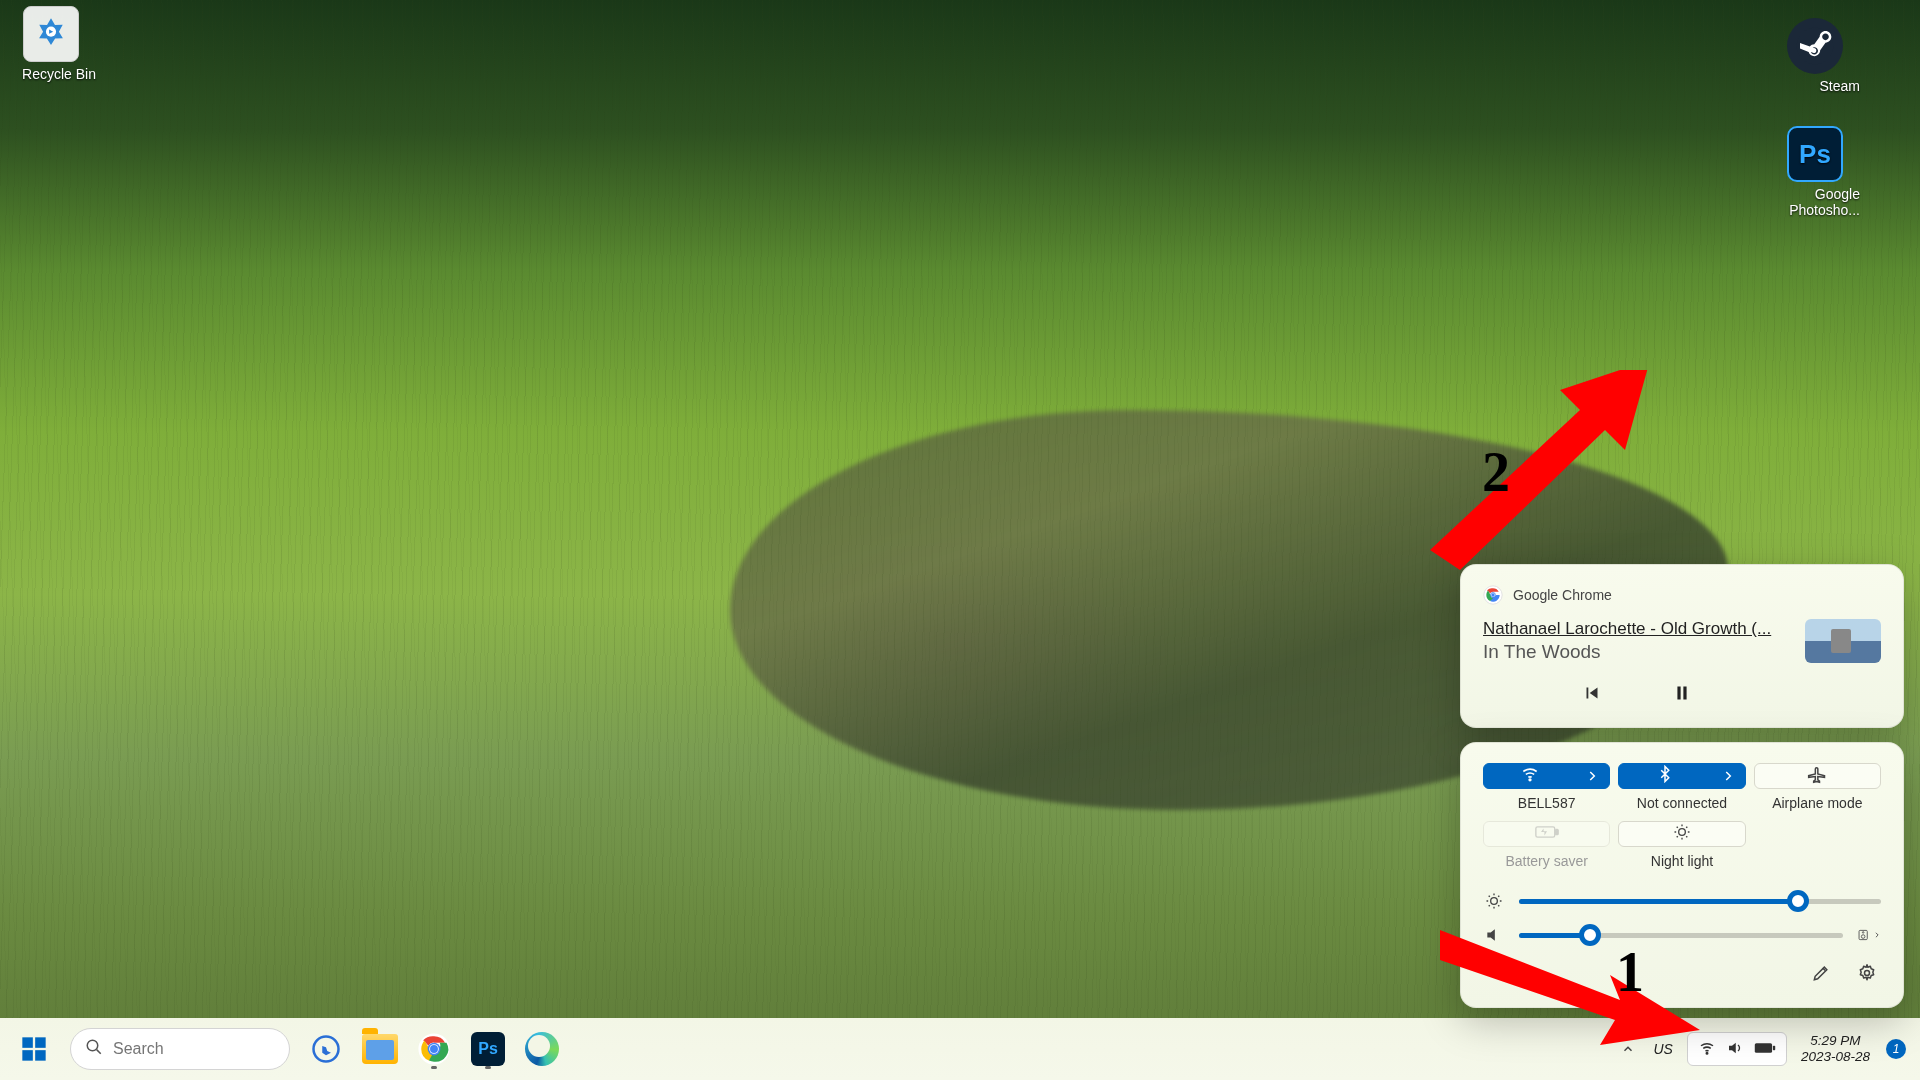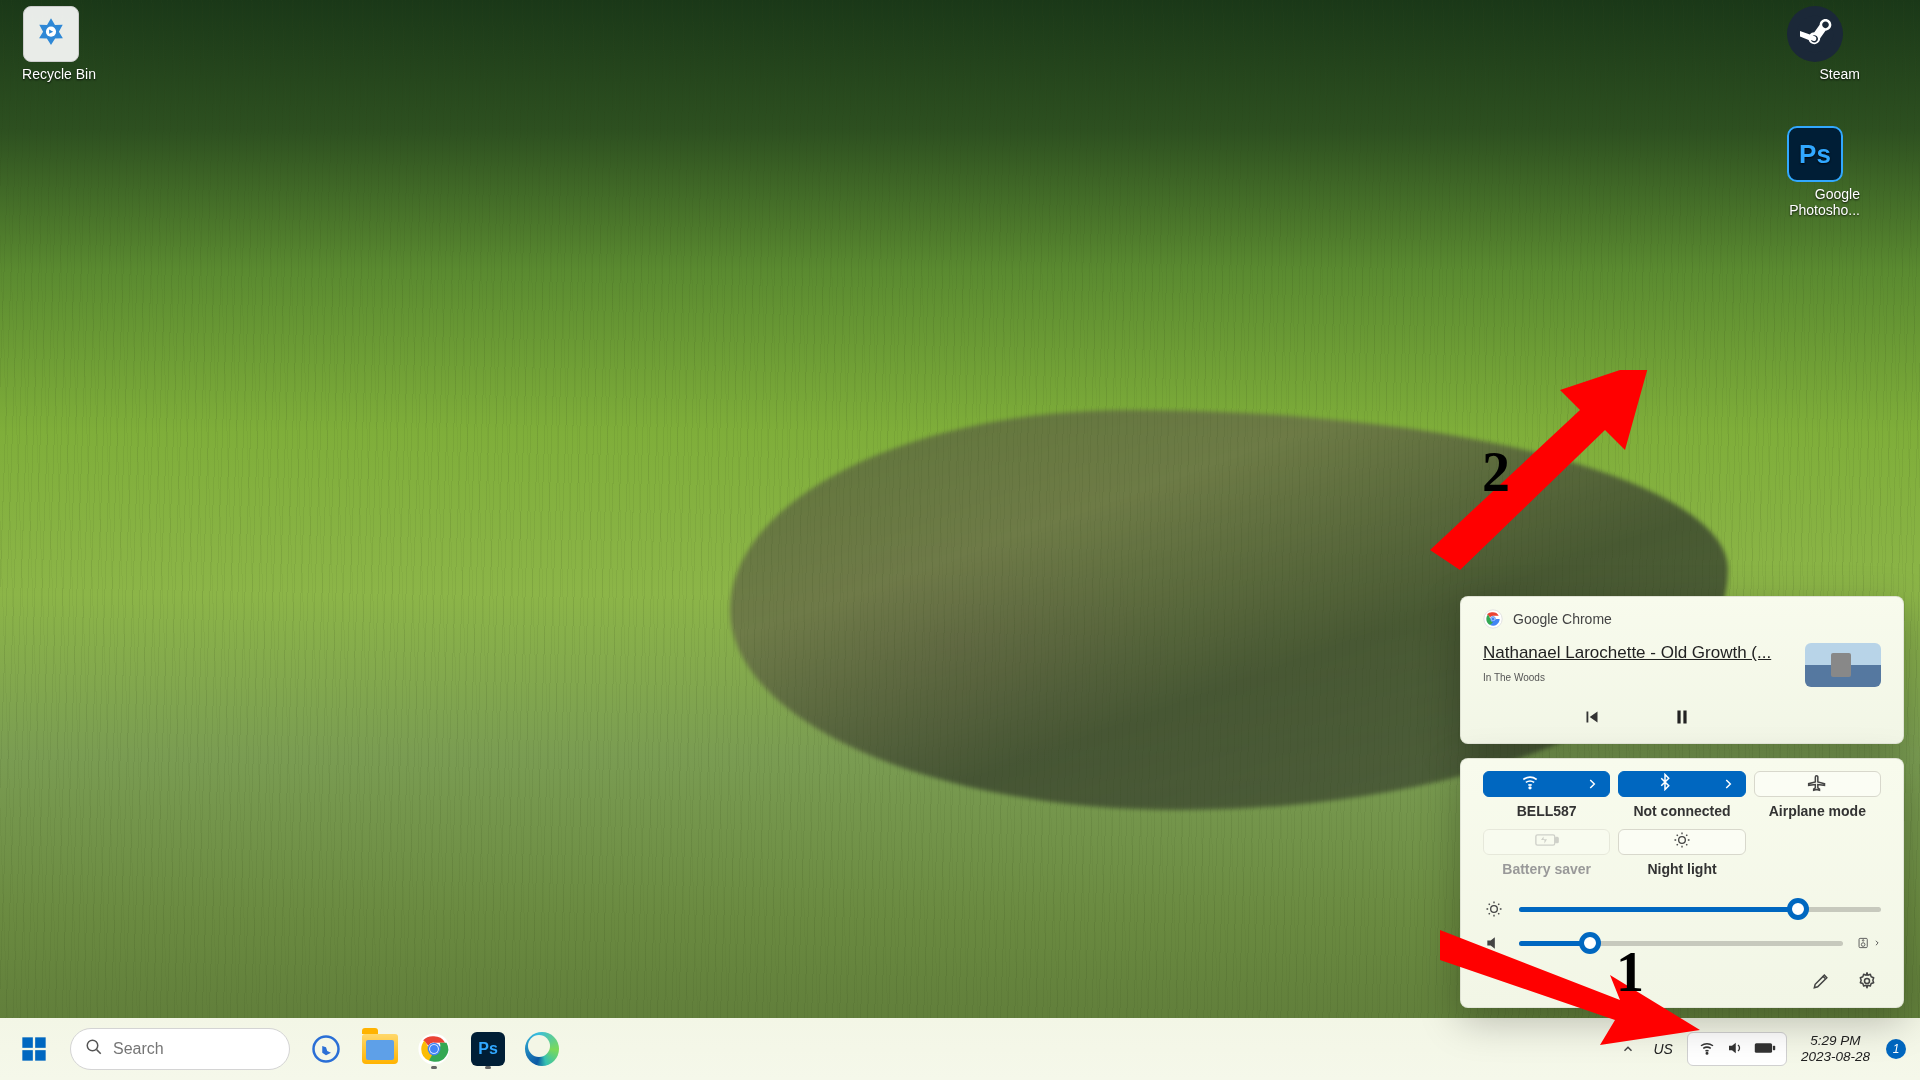--- a/index.html
+++ b/index.html
@@ -87,44 +87,44 @@
 
 
 #qpanel{
   position:absolute; right:16px; bottom:72px; width:444px;
   display:flex; flex-direction:column; gap:14px;
   z-index:20;
 }
 .panel-card{
   background:linear-gradient(180deg,#f8fbed,#f2f6e6);
   border:1px solid rgba(0,0,0,0.08);
-  border-radius:8px;
+  border-radius:16px;
   box-shadow:0 12px 40px rgba(0,0,0,0.25);
-  padding:12px 22px;
+  padding:20px 22px;
 }
 .media-head{display:flex;align-items:center;gap:10px;color:#444;font-size:14px;margin-bottom:14px;}
 .chrome-dot{width:20px;height:20px;position:relative;}
 .chrome-svg{width:100%;height:100%;}
 .media-row{display:flex;gap:12px;align-items:flex-start;margin-bottom:16px;}
 .media-title{font-size:17px;color:#222;white-space:nowrap;overflow:hidden;text-overflow:ellipsis;text-decoration:underline;}
-.media-sub{font-size:10px;color:#555;margin-top:9px;}
+.media-sub{font-size:19px;color:#555;margin-top:2px;}
 .media-thumb{width:76px;height:44px;border-radius:6px;background:linear-gradient(180deg,#b8d4e8 50%,#5578a0 50%);position:relative;flex-shrink:0;}
 .media-thumb::after{content:"";position:absolute;left:26px;top:10px;width:20px;height:24px;background:#888;border-radius:2px;}
 .media-ctrls{display:flex;justify-content:center;gap:62px;align-items:center;}
 .m-btn{width:28px;height:28px;cursor:pointer;display:flex;align-items:center;justify-content:center;color:#333;}
 
 .qs-tiles{display:flex;gap:8px;margin-bottom:10px;}
 .qs-tile{flex:1;height:60px;border-radius:6px;border:1px solid #d8d8cc;background:#fbfdf4;display:flex;align-items:center;justify-content:center;cursor:pointer;position:relative;}
 .qs-tile.on{background:#0067c0;border-color:#0067c0;color:#fff;}
 .qs-tile .tile-main{flex:1;display:flex;align-items:center;justify-content:center;}
 .qs-tile .tile-arrow{width:34px;display:flex;align-items:center;justify-content:center;border-left:0;}
 .qs-tile.on .tile-arrow{border-left:0;}
 .qs-tile.disabled{opacity:0.5;cursor:default;}
 .qs-label{text-align:center;font-size:14px;color:#333;margin-top:6px;}
-.qs-col{flex:1;display:flex;flex-direction:column;font-weight:bold;}
+.qs-col{flex:1;display:flex;flex-direction:column;}
 .qs-row2{display:flex;gap:8px;margin-bottom:22px;}
 .qs-row2 .qs-col .qs-tile{background:#fbfdf4;}
 .qs-row2 .qs-col.disabled .qs-tile{color:#aaa;}
 .qs-row2 .qs-col.disabled .qs-label{color:#999;}
 
 .slider-row{display:flex;align-items:center;gap:14px;margin:14px 0;}
 .slider-icon{width:22px;color:#444;display:flex;justify-content:center;}
 .slider{flex:1;height:5px;background:#c7c9bd;border-radius:3px;position:relative;cursor:pointer;}
 .slider .fill{position:absolute;left:0;top:0;bottom:0;background:#0067c0;border-radius:3px;}
 .slider .thumb{position:absolute;top:50%;width:22px;height:22px;border-radius:50%;background:#fff;border:5px solid #0067c0;transform:translate(-50%,-50%);}
@@ -143,21 +143,21 @@
   <div class="icon-box">
     <svg viewBox="0 0 24 24">
         <path fill="#2e88d6" d="M12 2l2.5 4.3 4.9-.1-2.4 4.3 2.5 4.2-4.9.1L12 19l-2.6-4.2-4.9-.1 2.5-4.2L4.6 6.2l4.9.1z"></path>
         <circle cx="12" cy="10.5" r="3.2" fill="#fff"></circle>
         <path fill="#2e88d6" d="M10.8 9.2l2.6 1.3-2.6 1.3z"></path>
       </svg>
   </div>
   <div>Recycle Bin</div>
 </div>
 
-<div class="desktop-icon steam" style="right:60px;top:6px">
+<div class="desktop-icon steam" style="right:60px;top:18px">
   <div class="icon-box">
     <svg viewBox="0 0 24 24">
         <circle cx="12" cy="12" r="11" fill="#1b2838"></circle>
         <path fill="#fff" d="M3 13.5l5.2 2.1c.4 1.5 1.8 2.5 3.4 2.5 2 0 3.5-1.6 3.5-3.5l3.2-4.6c2 0 3.5-1.6 3.5-3.5S20.2 3 18.3 3s-3.5 1.6-3.5 3.5l-3.2 4.5c-1.1 0-2 .5-2.7 1.3L3 10.2v3.3zm8.6 3.6c-1 0-1.8-.6-2.1-1.5l1.3.5c.7.3 1.6 0 1.9-.8.3-.7 0-1.6-.8-1.9l-1.3-.5c.3-.1.6-.2 1-.2 1.2 0 2.2 1 2.2 2.2s-1 2.2-2.2 2.2zM18.3 4.5c1.1 0 2 .9 2 2s-.9 2-2 2-2-.9-2-2 .9-2 2-2z"></path>
       </svg>
   </div>
   <div>Steam</div>
 </div>
 
 <div class="desktop-icon ps" style="right:60px;top:126px">

